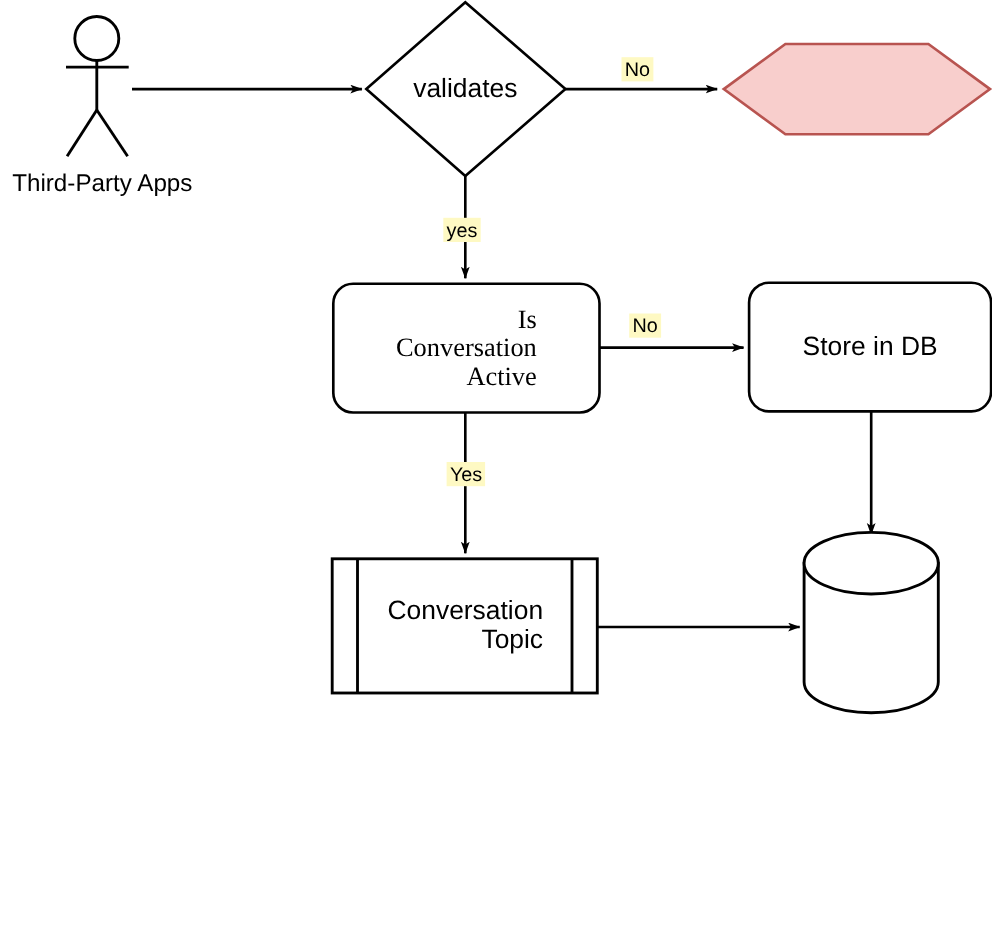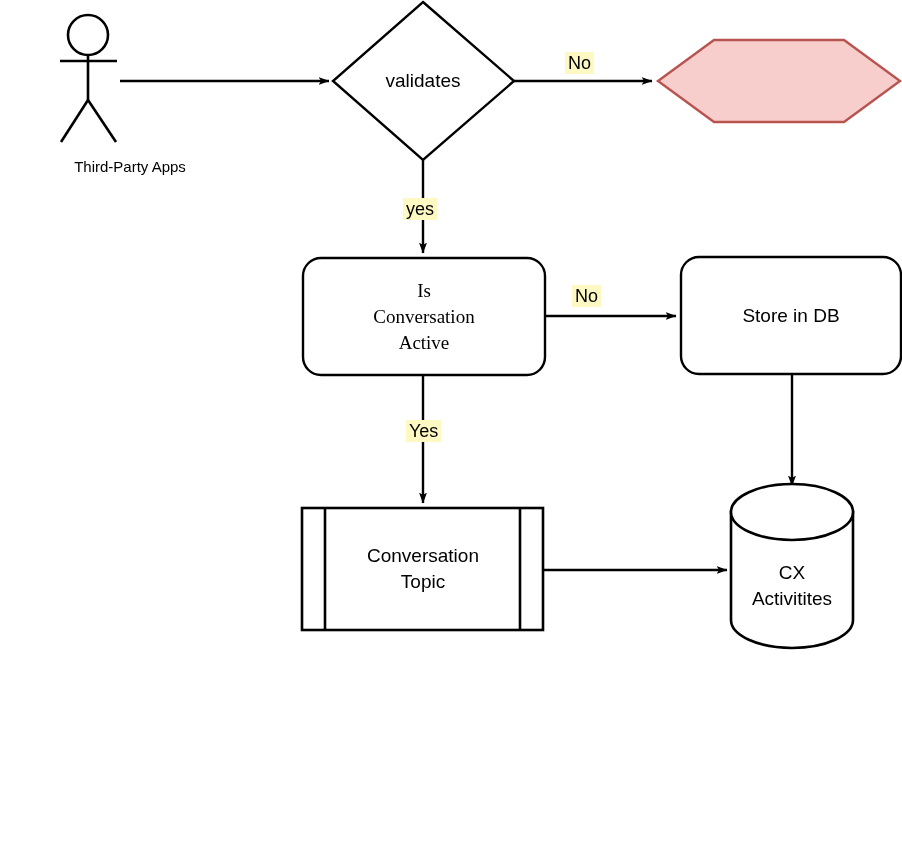--- a/index.html
+++ b/index.html
@@ -19,24 +19,24 @@
   }
   #flow-svg {
     position: absolute;
     left: 0;
     top: 0;
     width: 902px;
     height: 858px;
   }
   .node-label {
     position: absolute;
-    text-align: center;
+    text-align: right;
     color: #000000;
     font-family: "Liberation Sans", sans-serif;
-    font-size: 19px;
+    font-size: 24px;
     line-height: 26px;
     white-space: pre-line;
     pointer-events: none;
     display: flex;
     align-items: center;
     justify-content: center;
   }
   .edge-label {
     position: absolute;
     text-align: center;
@@ -46,24 +46,23 @@
     line-height: 22px;
     background: #fef9c3;
     padding: 0 3px;
     white-space: nowrap;
   }
   .actor-label {
     position: absolute;
     text-align: center;
     color: #000000;
     font-family: "Liberation Sans", sans-serif;
-    font-size: 15px;
+    font-size: 22px;
     line-height: 24px;
     white-space: nowrap;
-    margin-left: 37px;
   }
   .hit {
     position: absolute;
     background: transparent;
   }
 </style>
 </head>
 <body>
 
 <div id="canvas">
@@ -146,22 +145,20 @@
 
   <div class="node-label" style="left:305px; top:258px; width:238px; height:117px;font-family:Liberation Serif, serif;">Is
 Conversation
 Active</div>
 
   <div class="node-label" style="left:683px; top:257px; width:216px; height:117px;">Store in DB</div>
 
   <div class="node-label" style="left:327px; top:509px; width:192px; height:120px;">Conversation
 Topic</div>
 
-  <div class="node-label" style="left:727px; top:556px; width:130px; height:60px;">CX
-Activitites</div>
 
   <div class="edge-label" style="left:565px; top:52px;">No</div>
 
   <div class="edge-label" style="left:403px; top:198px;">yes</div>
 
   <div class="edge-label" style="left:572px; top:285px;">No</div>
 
   <div class="edge-label" style="left:406px; top:420px;">Yes</div>
 
   <div class="hit" style="left:333px; top:2px; width:182px; height:159px;"></div>

